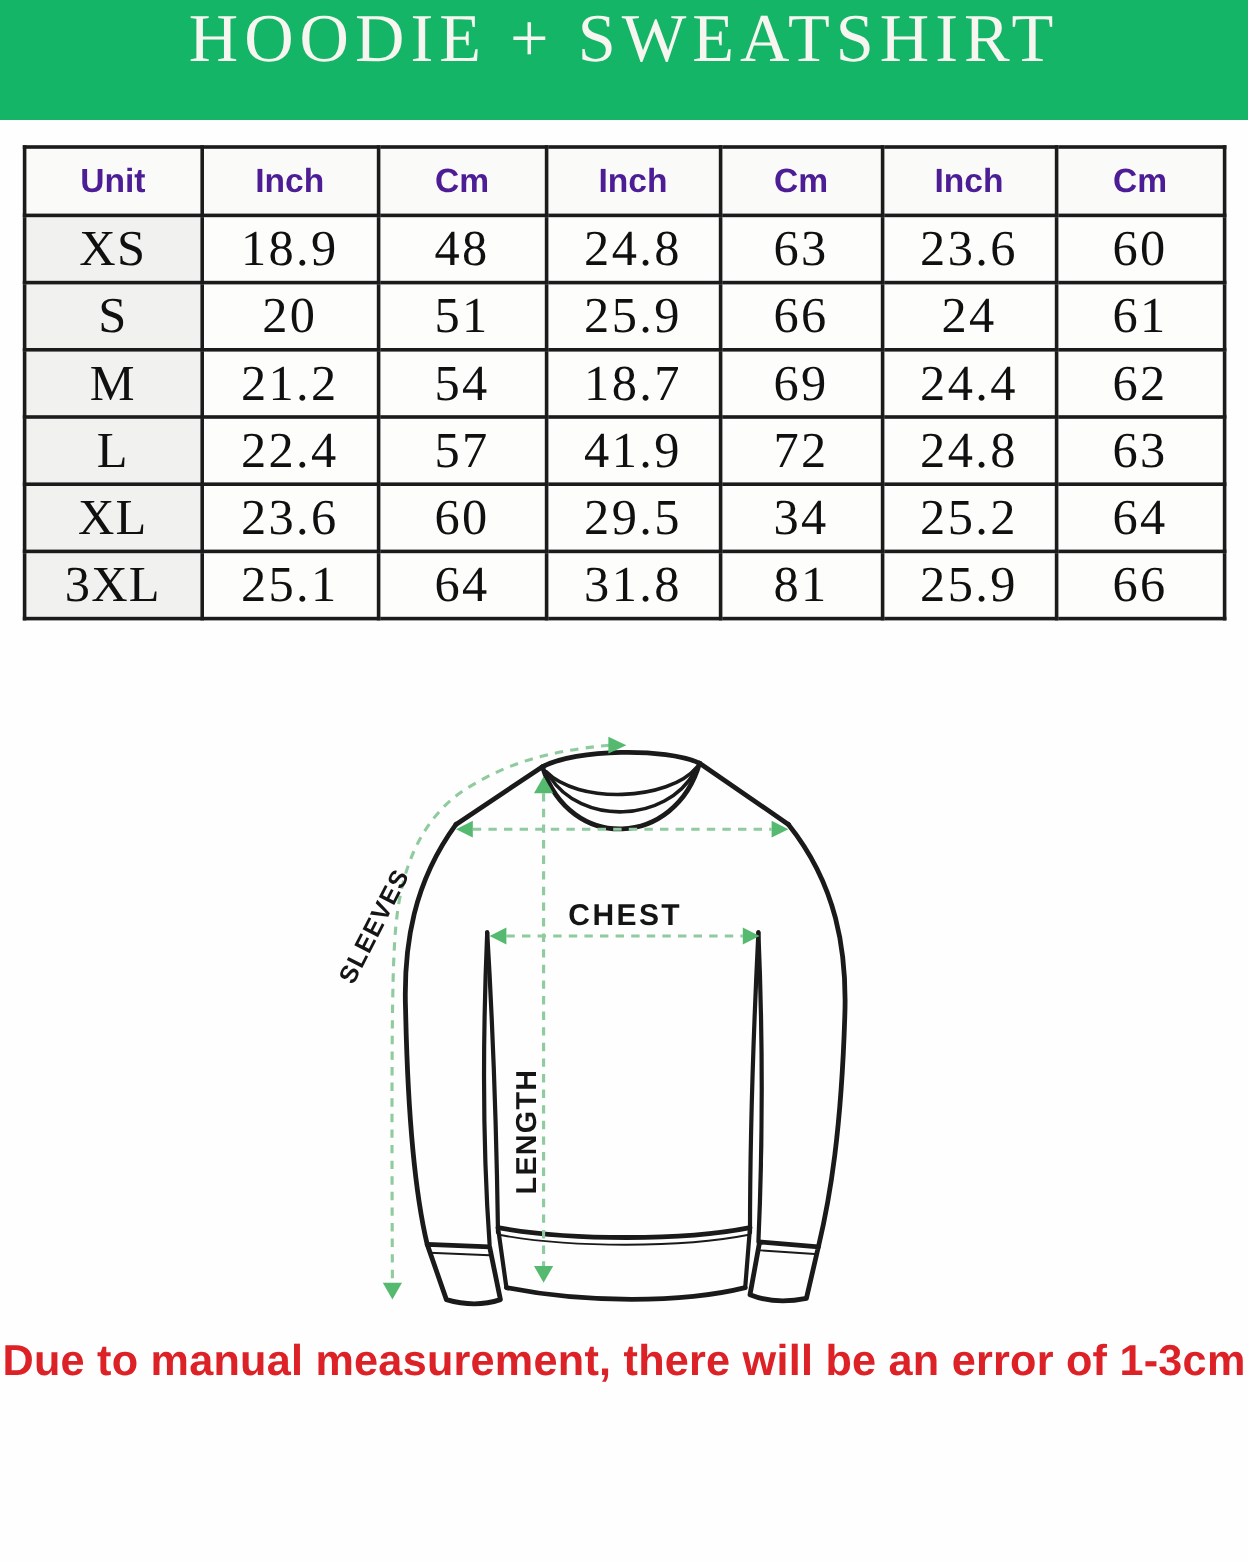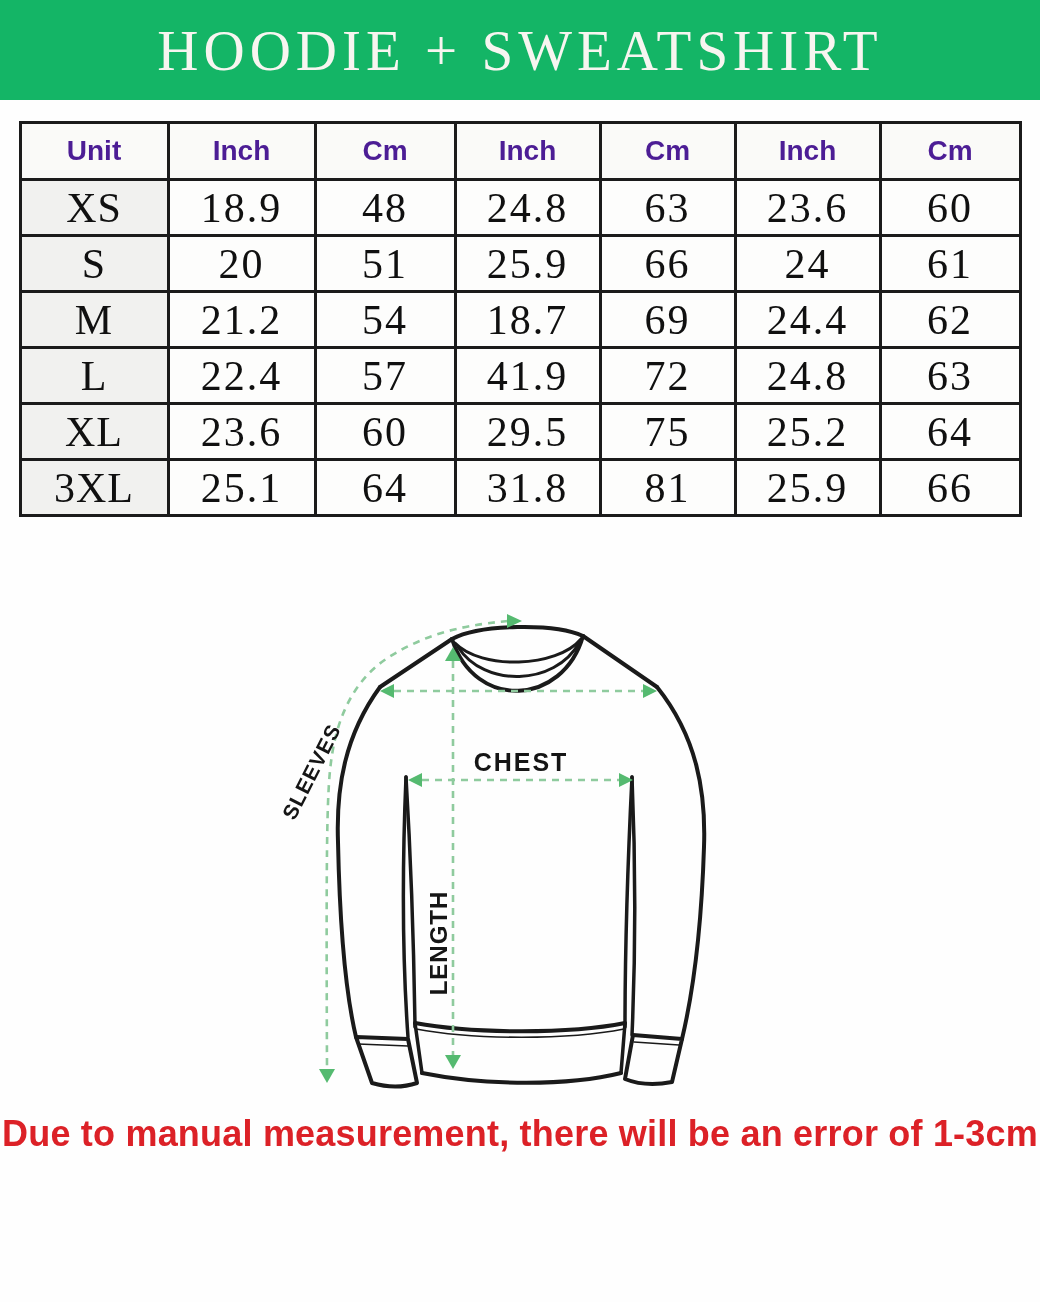--- a/index.html
+++ b/index.html
@@ -6,21 +6,21 @@
   body{
     width:1040px;
     background:#fefefe;
     font-family:"Liberation Sans",sans-serif;
     -webkit-font-smoothing:antialiased;
   }
   
   .banner{
     height:100px;
     background:#14b566;
-    display:flex;align-items:center;justify-content:center;
+    display:flex;justify-content:center;
   }
   .banner h1{
     margin:0;
     font-family:"Liberation Serif",serif;
     font-weight:normal;
     font-size:57px;
     letter-spacing:5px;
     color:#f7f5f0;
     white-space:nowrap;
   }
@@ -148,21 +148,21 @@
       <td>41.9</td>
       <td>72</td>
       <td>24.8</td>
       <td>63</td>
     </tr>
     <tr>
       <td class="size-col">XL</td>
       <td>23.6</td>
       <td>60</td>
       <td>29.5</td>
-      <td>75</td>
+      <td>34</td>
       <td>25.2</td>
       <td>64</td>
     </tr>
     <tr>
       <td class="size-col">3XL</td>
       <td>25.1</td>
       <td>64</td>
       <td>31.8</td>
       <td>81</td>
       <td>25.9</td>

